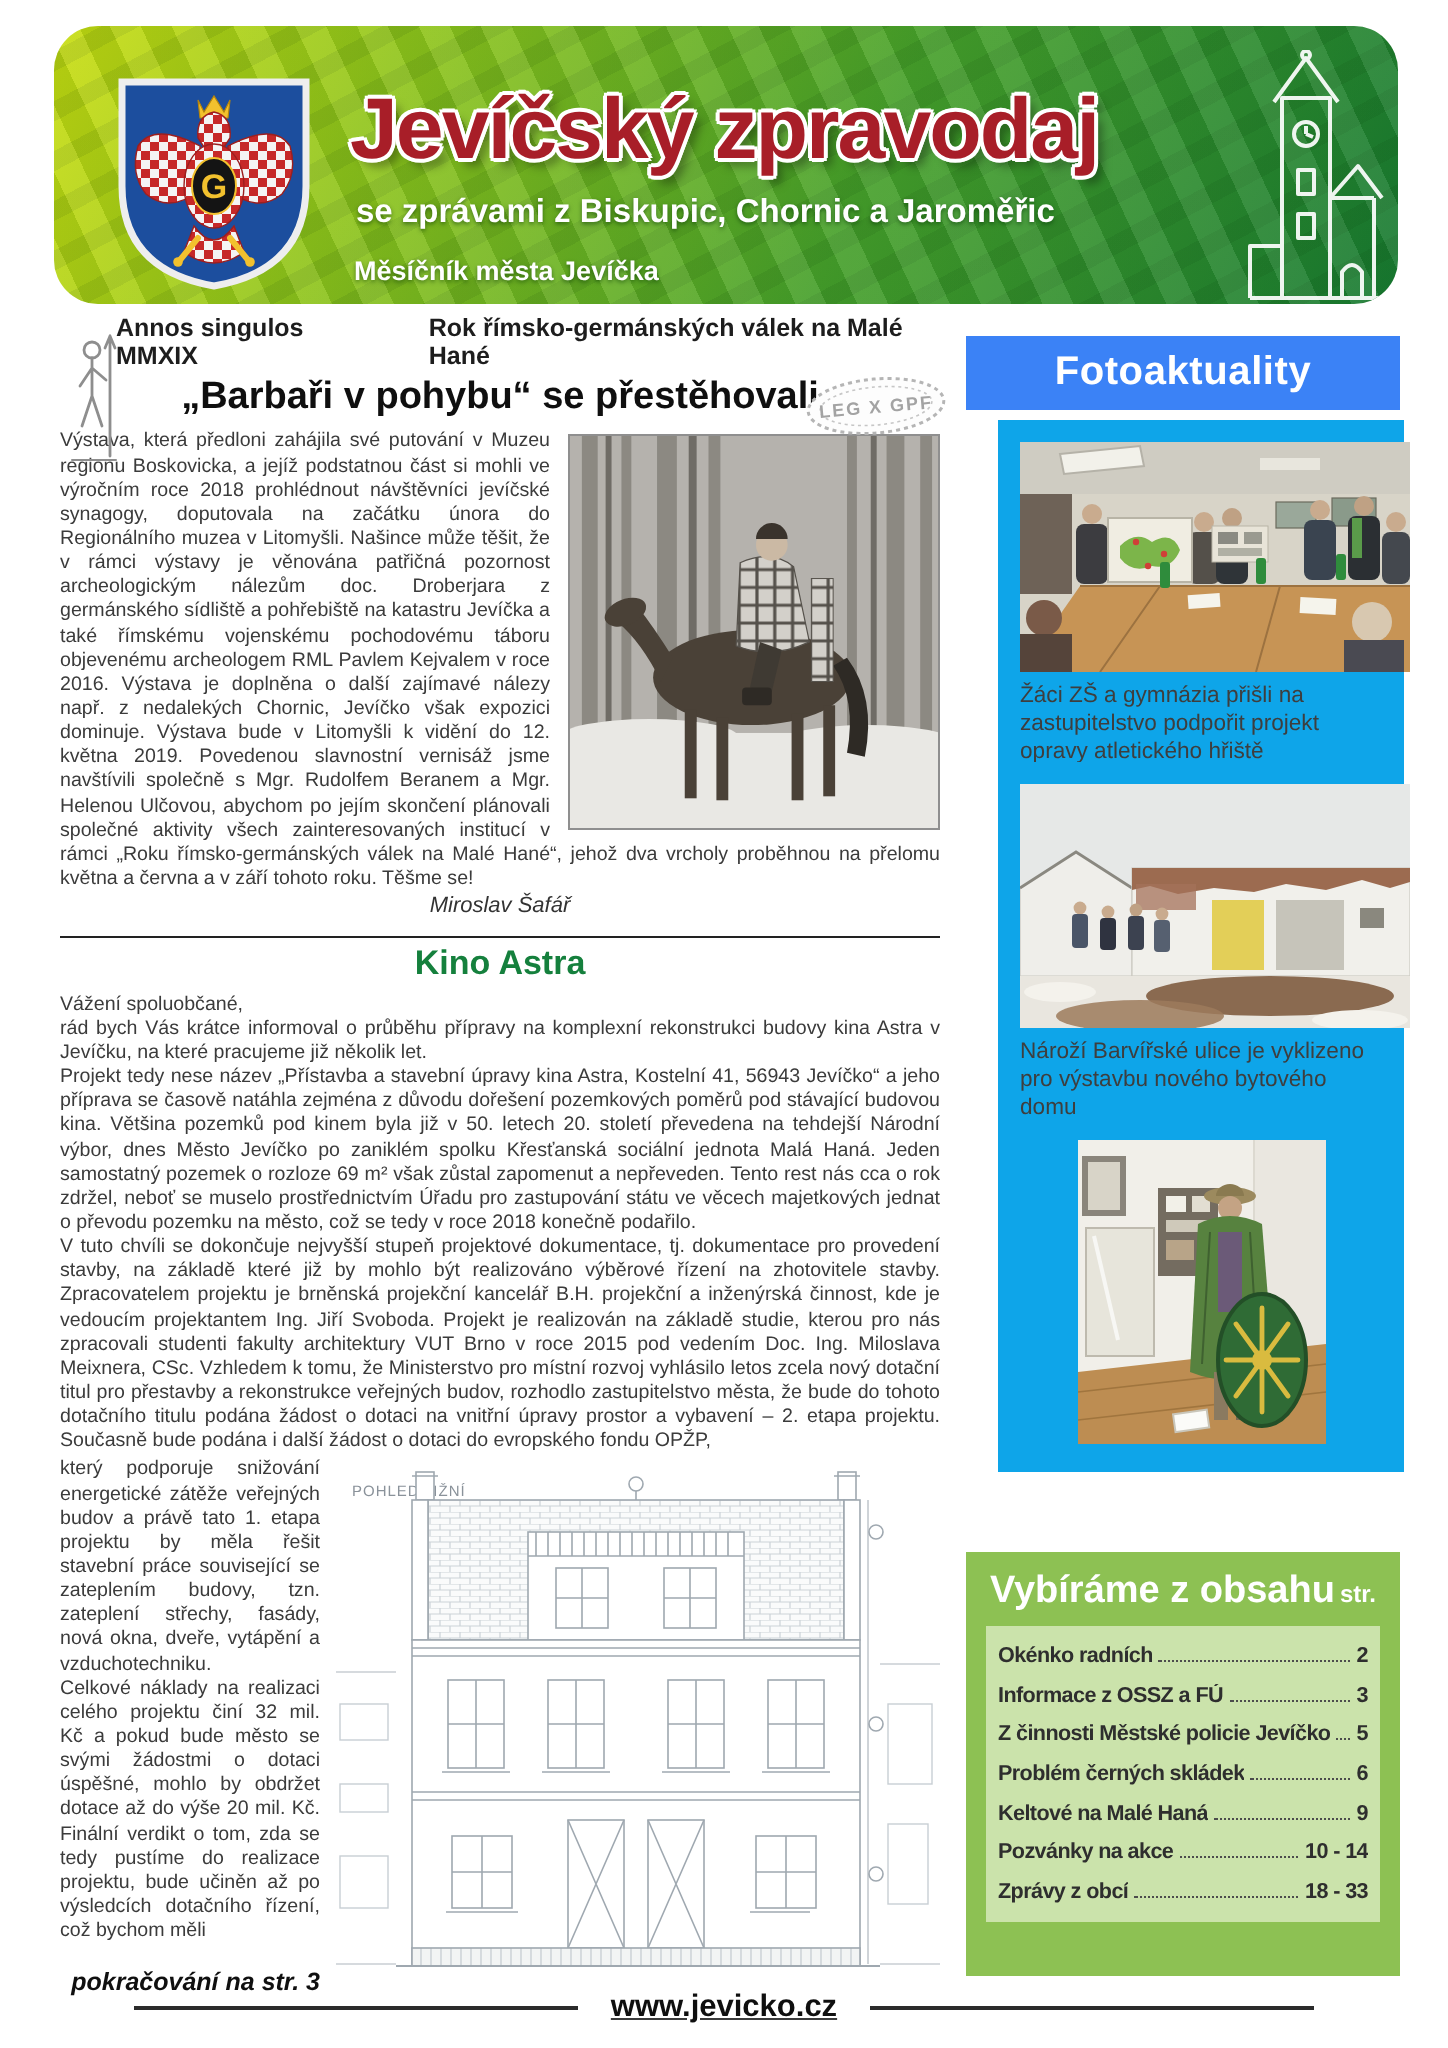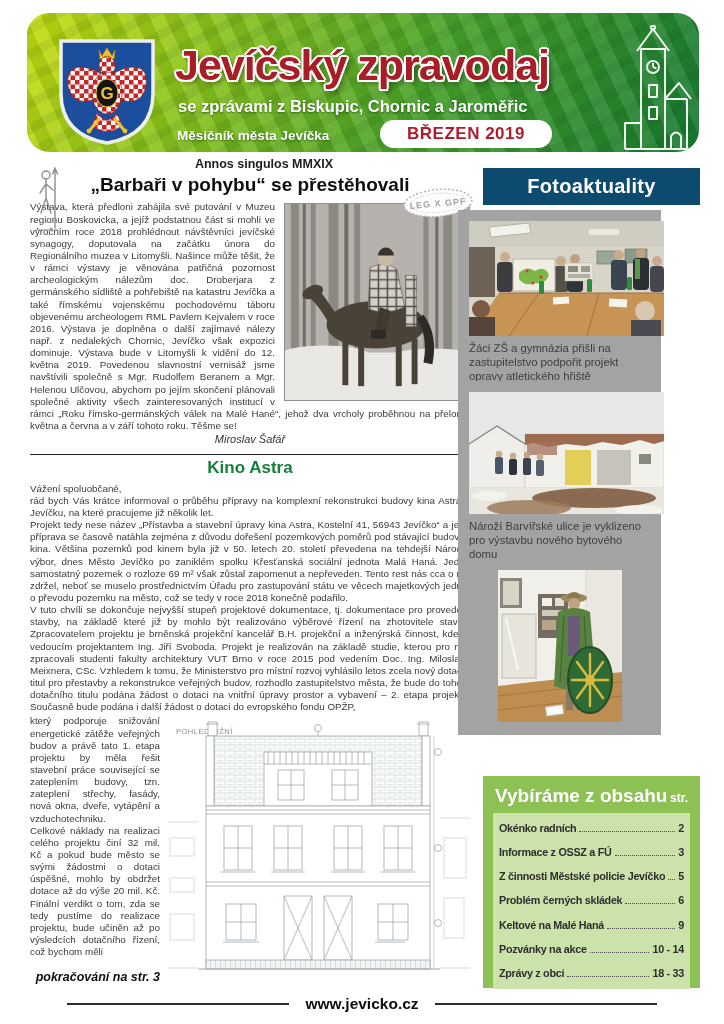--- a/index.html
+++ b/index.html
@@ -31,37 +31,37 @@
   .a1-photo{float:right;width:186px;height:198px;margin:2px 0 4px 9px;border:1px solid #8f8f8f;box-sizing:border-box;}
   .a1-author{text-align:center;font-style:italic;font-size:11px;color:#333;margin-top:1px;}
   .divider{clear:both;border:none;border-top:1.6px solid #222;margin:7px 0 3px;}
   .kino-title{text-align:center;font-size:17px;font-weight:bold;margin:2px 0 5px;color:#15803d;}
   .kino p{margin:0;font-size:9.8px;line-height:1.24;text-align:justify;color:#3b3b3b;}
   .kino-bottom{margin-top:2px;}
   .kino-bottom::after{content:"";display:block;clear:both;}
   .drawing{float:right;width:302px;height:252px;margin:3px 0 0 8px;}
   .continuation{font-size:12.5px;font-weight:bold;font-style:italic;margin-top:12px;color:#0f0f0f;text-align:right;}
   
-  .section-head{position:absolute;left:483px;top:168px;width:217px;height:37px;background:#0c4a6e;color:#fff;
+  .section-head{position:absolute;left:483px;top:168px;width:217px;height:37px;background:#3b82f6;color:#fff;
     font-weight:bold;font-size:20px;display:flex;align-items:center;justify-content:center;letter-spacing:.3px;}
-  .pcard{position:absolute;left:458px;width:203px;background:#a3a3a3;padding:11px 11px 9px;box-sizing:border-box;}
+  .pcard{position:absolute;left:499px;width:203px;background:#0ea5e9;padding:11px 11px 9px;box-sizing:border-box;}
   .pcard .ph{display:block;width:195px;}
   .pcard .cap{font-size:11.3px;line-height:1.22;color:#3e3e3e;margin-top:6px;}
   .card1{top:210px;} .card2{top:381px;} .card3{top:559px;}
   .ph3wrap{text-align:center;}
   .toc{position:absolute;left:483px;top:776px;width:217px;height:212px;background:#8dc153;padding:8px 10px 10px;box-sizing:border-box;}
   .toc-head{display:flex;justify-content:space-between;align-items:baseline;color:#fff;font-weight:bold;padding:1px 2px 6px;}
   .toc-title{font-size:19px;} .toc-str{font-size:12px;}
-  .toc-list{background:#cbe3ab;padding:9px 6px;height:176px;box-sizing:border-box;display:flex;flex-direction:column;justify-content:space-between;}
+  .toc-list{background:#cbe3ab;padding:9px 6px;height:148px;box-sizing:border-box;display:flex;flex-direction:column;justify-content:space-between;}
   .toc-row{display:flex;align-items:baseline;font-size:10.8px;font-weight:bold;color:#2e2e2e;letter-spacing:-0.3px;overflow:hidden;}
   .toc-label{white-space:nowrap;flex-shrink:1;min-width:0;overflow:hidden;}
   .toc-dots{flex:1;border-bottom:1.7px dotted #4c4c4c;margin:0 3px 3px;min-width:4px;}
   .toc-page{white-space:nowrap;flex-shrink:0;}
   
-  .footer{position:absolute;left:0;top:995px;width:724px;display:flex;align-items:center;justify-content:center;gap:16px;}
+  .footer{position:absolute;left:0;top:995px;width:724px;display:flex;align-items:center;justify-content:center;gap:16px;text-decoration:underline;}
   .f-line{height:2px;background:#2b2b2b;width:222px;}
   .f-url{font-weight:bold;font-size:15.5px;color:#0f0f0f;white-space:nowrap;}
 </style>
 </head>
 <body>
 
 <div class="banner">
   <svg class="coa" width="100" height="112" viewBox="0 0 100 112">
     <defs>
       <pattern id="chk" width="9" height="9" patternUnits="userSpaceOnUse">
@@ -81,21 +81,20 @@
     </g>
     <path d="M42 84 l-9 11 M58 84 l9 11" stroke="#f2c12e" stroke-width="3" stroke-linecap="round"></path>
     <circle cx="32" cy="96" r="2.4" fill="#f2c12e"></circle>
       <circle cx="68" cy="96" r="2.4" fill="#f2c12e"></circle>
     <ellipse cx="50" cy="58" rx="11" ry="14" fill="#141414" stroke="#f2c12e"></ellipse>
     <text x="50" y="64" text-anchor="middle" font-size="17" font-weight="bold" fill="#f2c12e">G</text>
   </svg>
   <div class="m-title">Jevíčský zpravodaj</div>
   <div class="m-sub">se zprávami z Biskupic, Chornic a Jaroměřic</div>
   <div class="m-month">Měsíčník města Jevíčka</div>
-  <div class="m-badge">BŘEZEN 2019</div>
   <svg class="church" width="104" height="136" viewBox="0 0 104 136">
     <g fill="none" stroke="#ffffff" stroke-width="2" opacity=".92" stroke-linejoin="round">
       <rect x="52" y="24" width="24" height="100"></rect>
       <path d="M48 26 L64 4 L80 26"></path>
       <circle cx="64" cy="2.5" r="2"></circle>
       <circle cx="64" cy="42" r="6"></circle>
       <path d="M64 42 v-4 M64 42 l3.5 1.5"></path>
       <rect x="60" y="60" width="8" height="12"></rect>
       <rect x="60" y="82" width="8" height="12"></rect>
       <path d="M76 74 h22 M98 74 v50"></path>
@@ -113,20 +112,21 @@
     <g fill="none" stroke="#8e8e8e" stroke-width="1.4" stroke-linecap="round">
       <circle cx="13" cy="9" r="4"></circle>
       <path d="M13 13 v19 M13 18 l-6 9 M13 18 l7 6 M13 32 l-5 15 M13 32 l5 15"></path>
       <path d="M22 2 v60 M22 2 l-2.5 6 M22 2 l2.5 6"></path>
       <path d="M3 64 h22" stroke-width="1"></path>
     </g>
   </svg>
 
   <div class="kicker">
     <span>Annos singulos MMXIX</span>
+    <span>Rok římsko-germánských válek na Malé Hané</span>
   </div>
 
   <div class="headline">
     <div>„Barbaři v pohybu“ se přestěhovali</div>
   </div>
 
   <svg class="stamp" width="74" height="34" viewBox="0 0 74 34">
     <g transform="rotate(-5 37 17)">
       <ellipse cx="37" cy="17" rx="34" ry="13.5" fill="#fdfdfd" stroke="#b5b5b5" stroke-width="1.5" stroke-dasharray="2 2"></ellipse>
       <ellipse cx="37" cy="17" rx="28" ry="9.5" fill="none" stroke="#c6c6c6" stroke-width=".8" stroke-dasharray="1.5 1.8"></ellipse>

